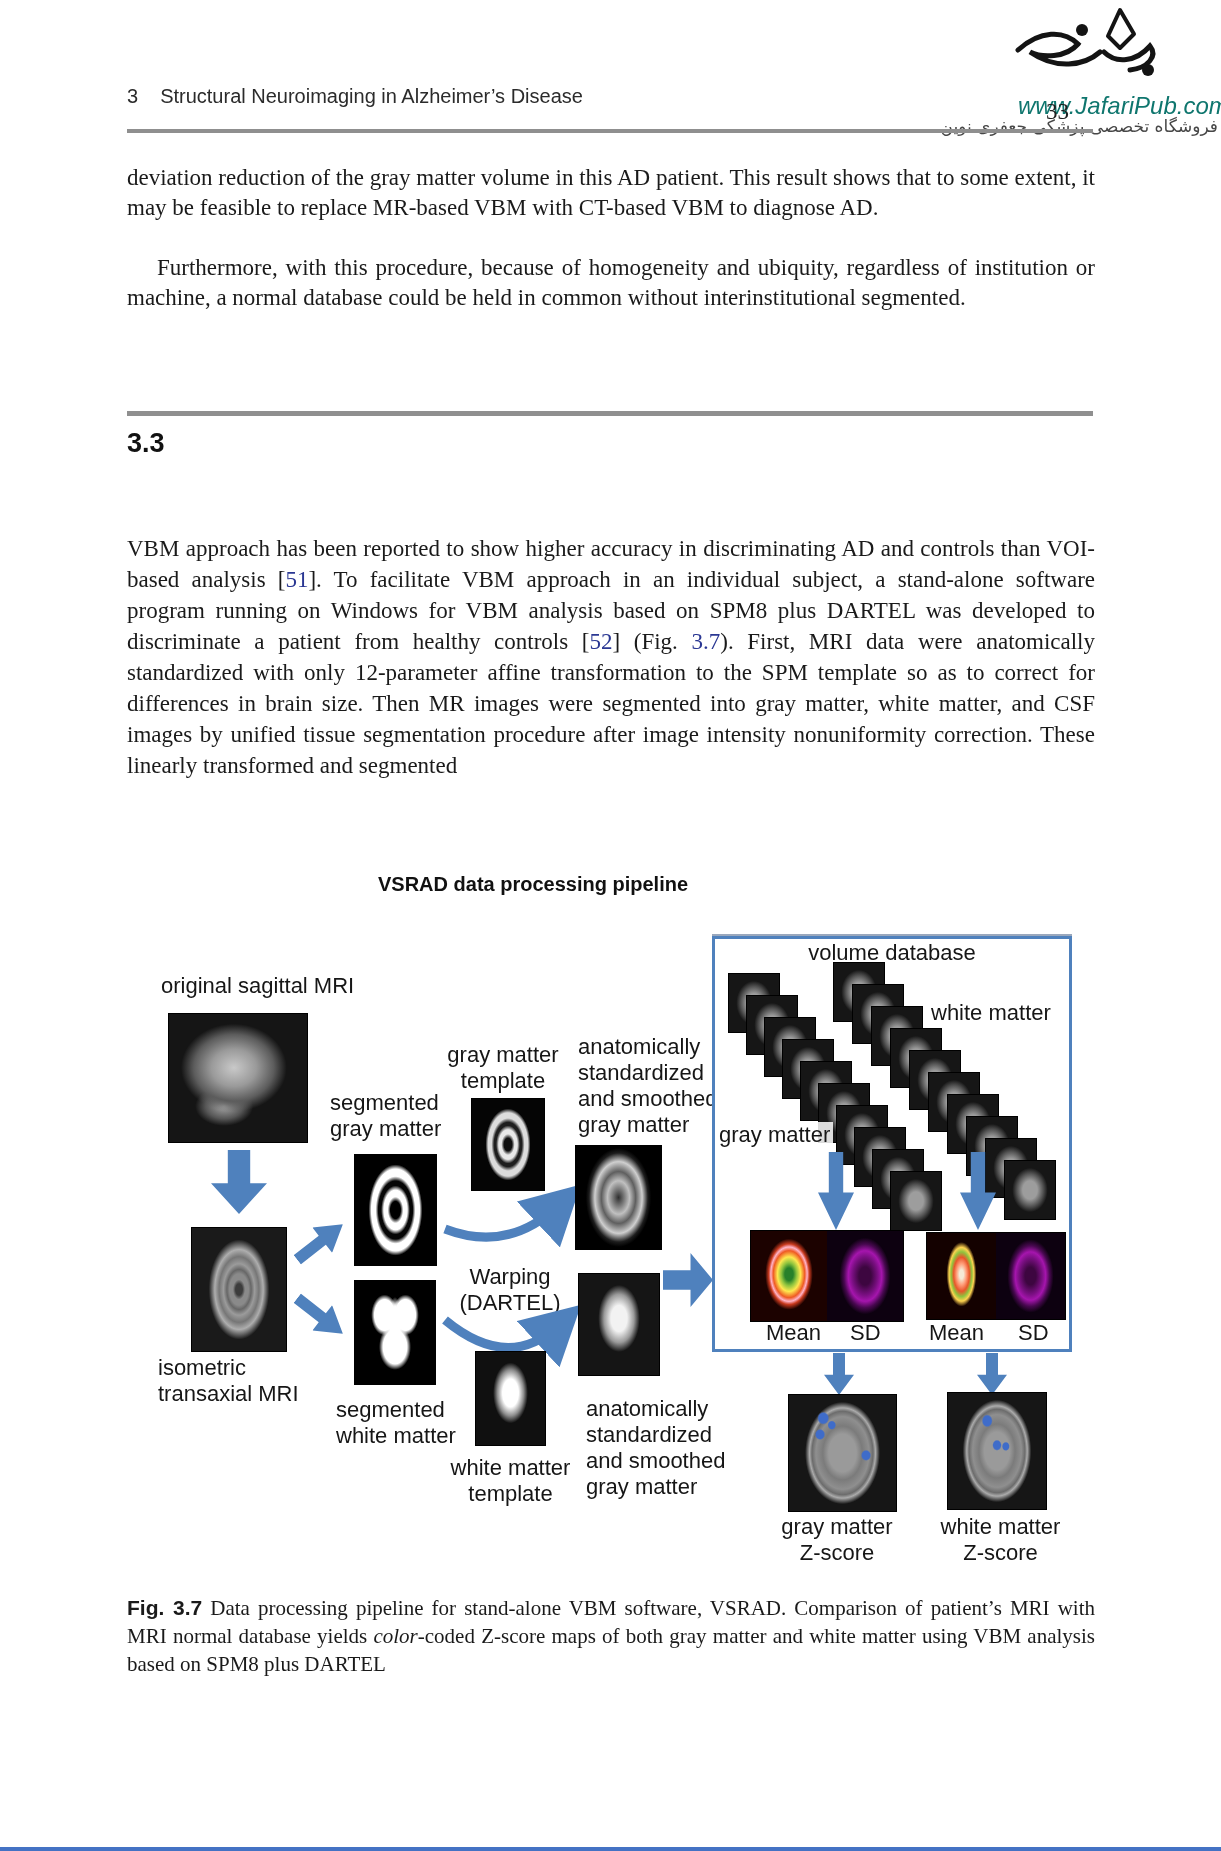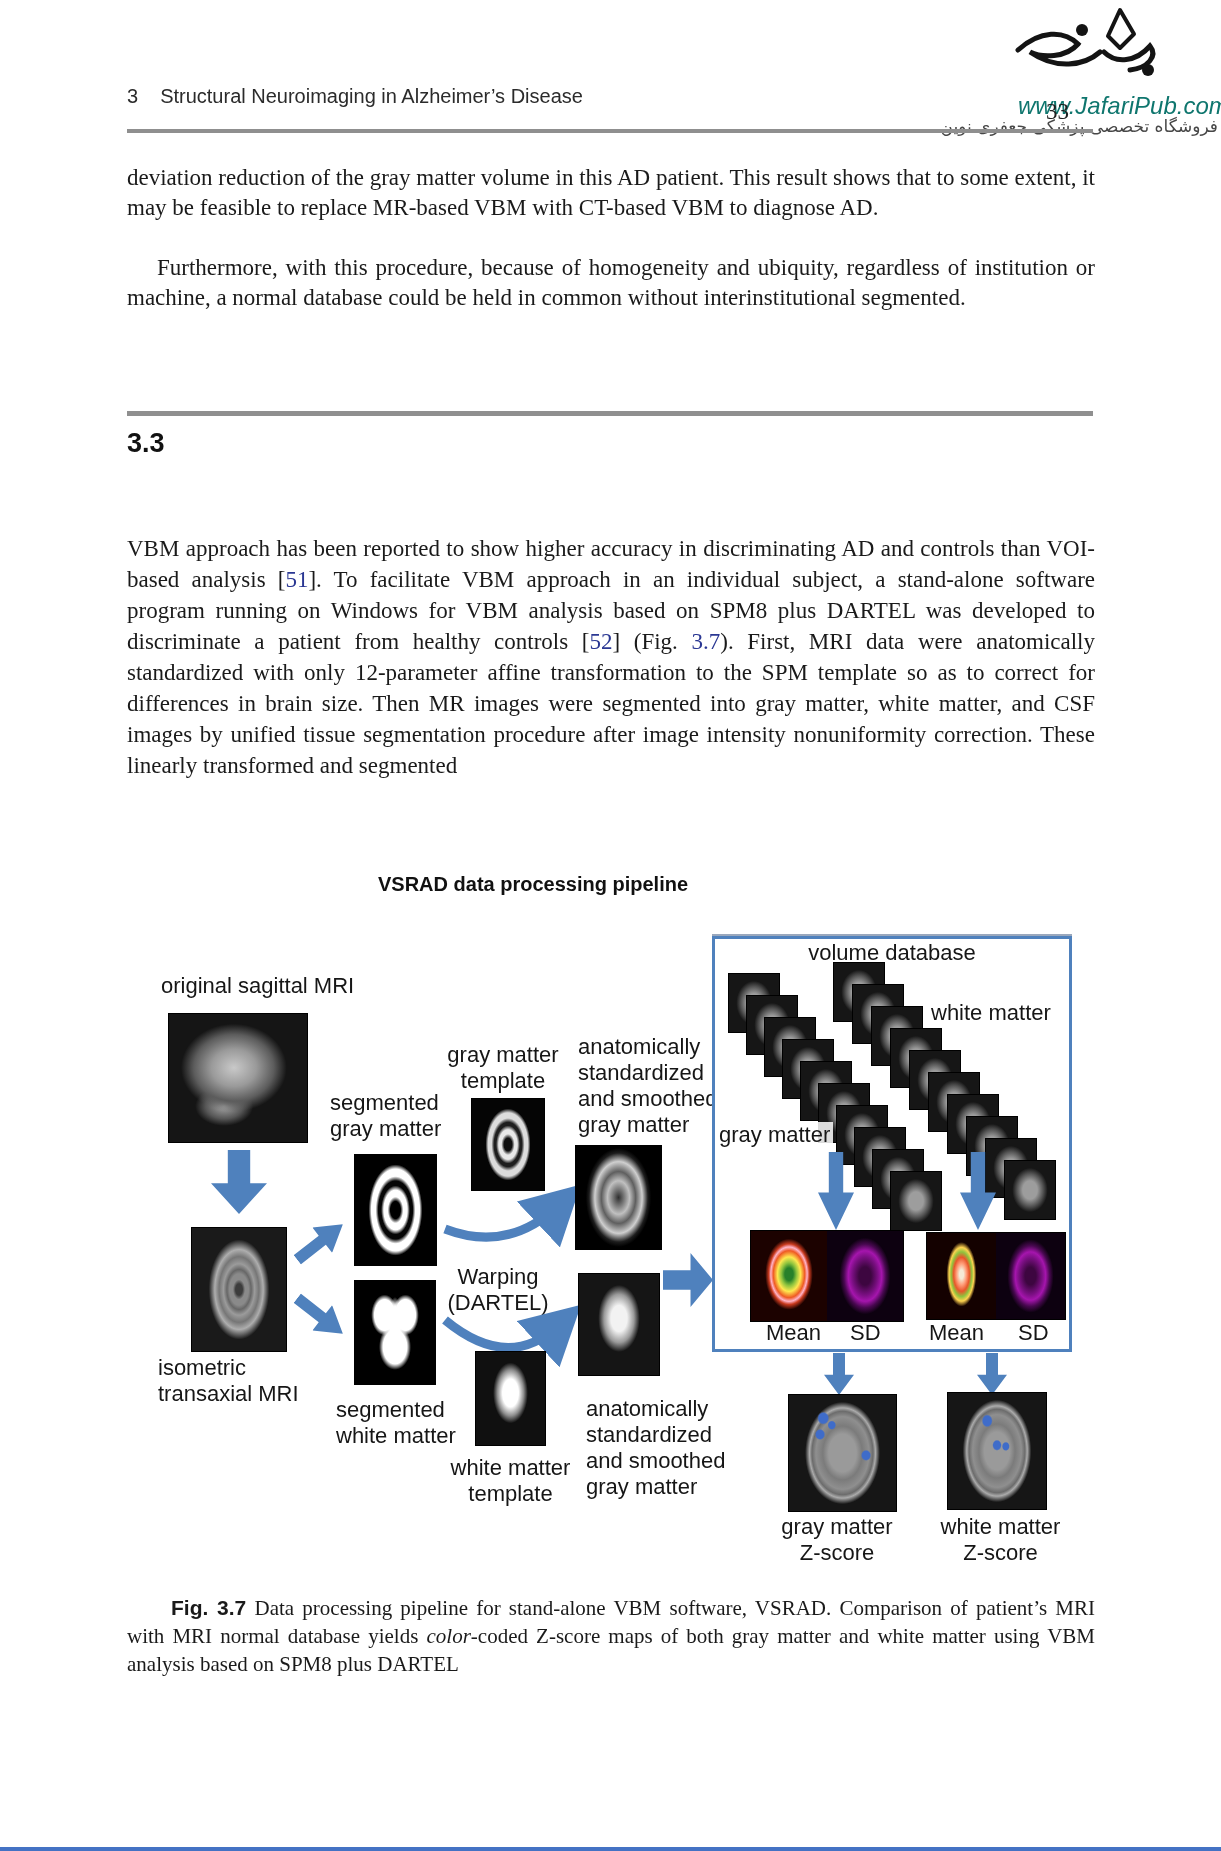--- a/index.html
+++ b/index.html
@@ -140,21 +140,21 @@
   <div class="abs img img-tpl-gm" style="left:471px;top:1098px;width:74px;height:93px;"></div>
 
   <svg class="abs" style="left:438px;top:1183px;" width="150" height="78" viewBox="0 0 150 78">
     <defs>
         <marker id="ah1" markerWidth="6.5" markerHeight="7" refX="3" refY="3.5" orient="auto">
           <path d="M0,0 L6.5,3.5 L0,7 Z" fill="#4f81bd"></path>
         </marker>
       </defs>
     <path d="M7,46 Q70,70 120,23" fill="none" stroke="#4f81bd" stroke-width="9" marker-end="url(#ah1)"></path>
   </svg>
-  <div class="abs fig-label prelines ctr" style="left:438px;top:1264px;width:120px;">Warping
+  <div class="abs fig-label prelines ctr" style="left:450px;top:1264px;width:120px;">Warping
 (DARTEL)</div>
   <svg class="abs" style="left:438px;top:1302px;" width="150" height="80" viewBox="0 0 150 80">
     <defs>
         <marker id="ah2" markerWidth="6.5" markerHeight="7" refX="3" refY="3.5" orient="auto">
           <path d="M0,0 L6.5,3.5 L0,7 Z" fill="#4f81bd"></path>
         </marker>
       </defs>
     <path d="M7,18 Q70,70 120,24" fill="none" stroke="#4f81bd" stroke-width="9" marker-end="url(#ah2)"></path>
   </svg>
 
@@ -229,16 +229,16 @@
   <div class="abs img img-zscore" style="left:788px;top:1394px;width:109px;height:118px;"></div>
   <div class="abs img img-zscore-wm" style="left:947px;top:1392px;width:100px;height:118px;"></div>
   <div class="abs fig-label prelines ctr" style="left:776px;top:1514px;width:122px;">gray matter
 Z-score</div>
   <div class="abs fig-label prelines ctr" style="left:938px;top:1514px;width:125px;">white matter
 Z-score</div>
 
 </div>
 
 <div class="abs just" style="left:127px;top:1594px;width:968px;font-size:21px;line-height:28px;">
-  <span class="sans" style="font-weight:bold;margin-left:44px;">Fig. 3.7</span><span>  Data processing pipeline for stand-alone VBM software, VSRAD. Comparison of patient’s MRI with MRI normal database yields </span><span style="font-style:italic;">color</span><span>-coded Z-score maps of both gray matter and white matter using VBM analysis based on SPM8 plus DARTEL</span>
+  <span class="sans" style="font-weight:bold;">Fig. 3.7</span><span>  Data processing pipeline for stand-alone VBM software, VSRAD. Comparison of patient’s MRI with MRI normal database yields </span><span style="font-style:italic;">color</span><span>-coded Z-score maps of both gray matter and white matter using VBM analysis based on SPM8 plus DARTEL</span>
 </div>
 
 <div class="abs" style="left:0;top:1847px;width:1221px;height:4px;background:#4472c4;"></div>
 
 </body></html>

